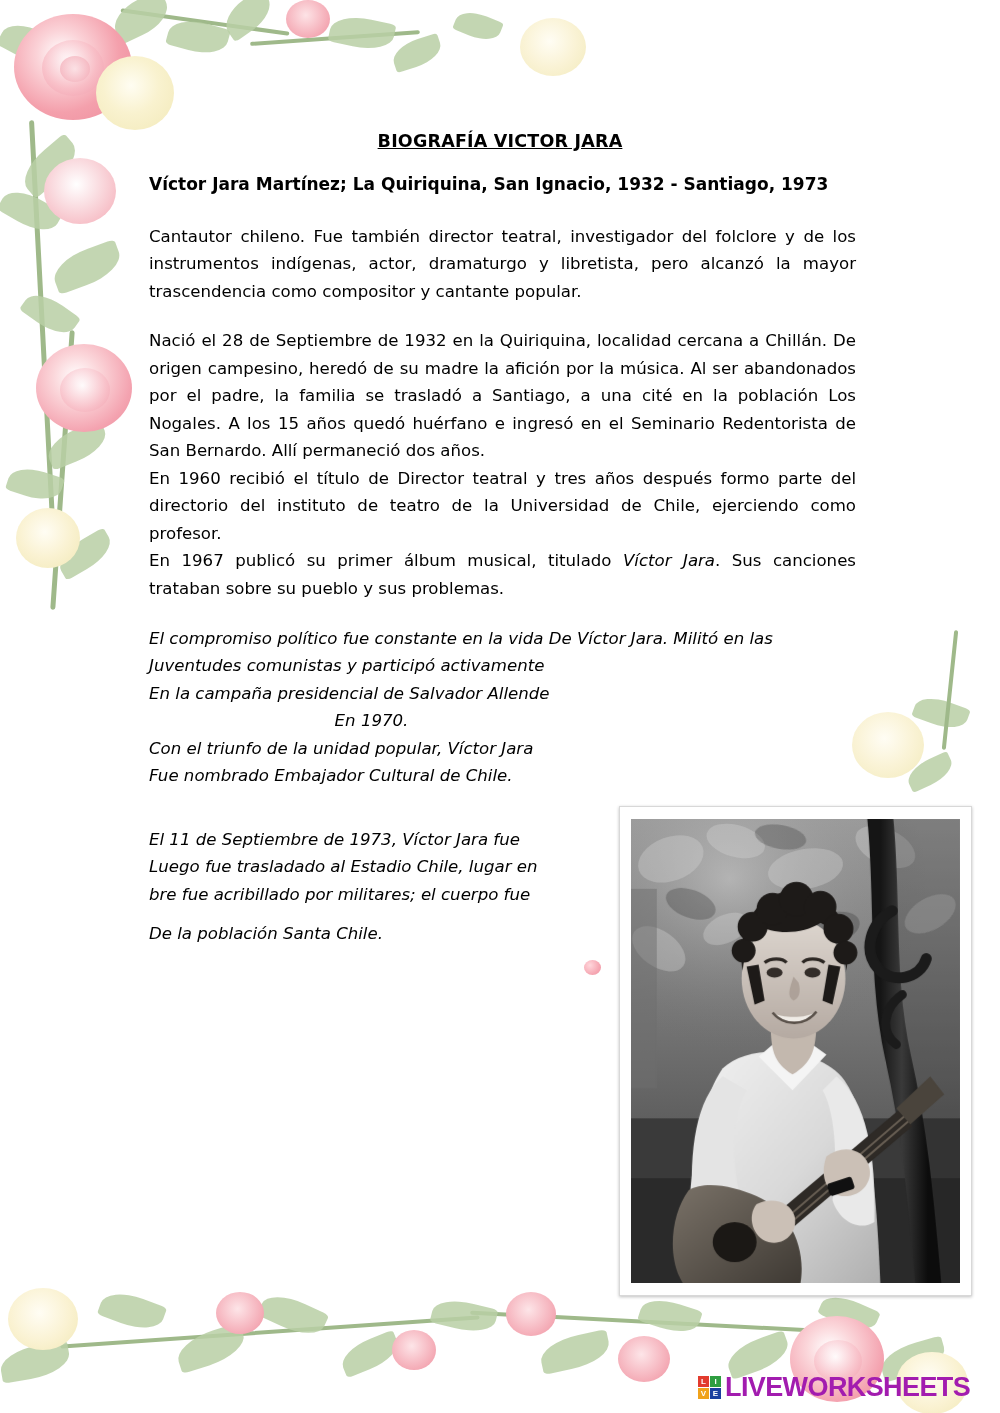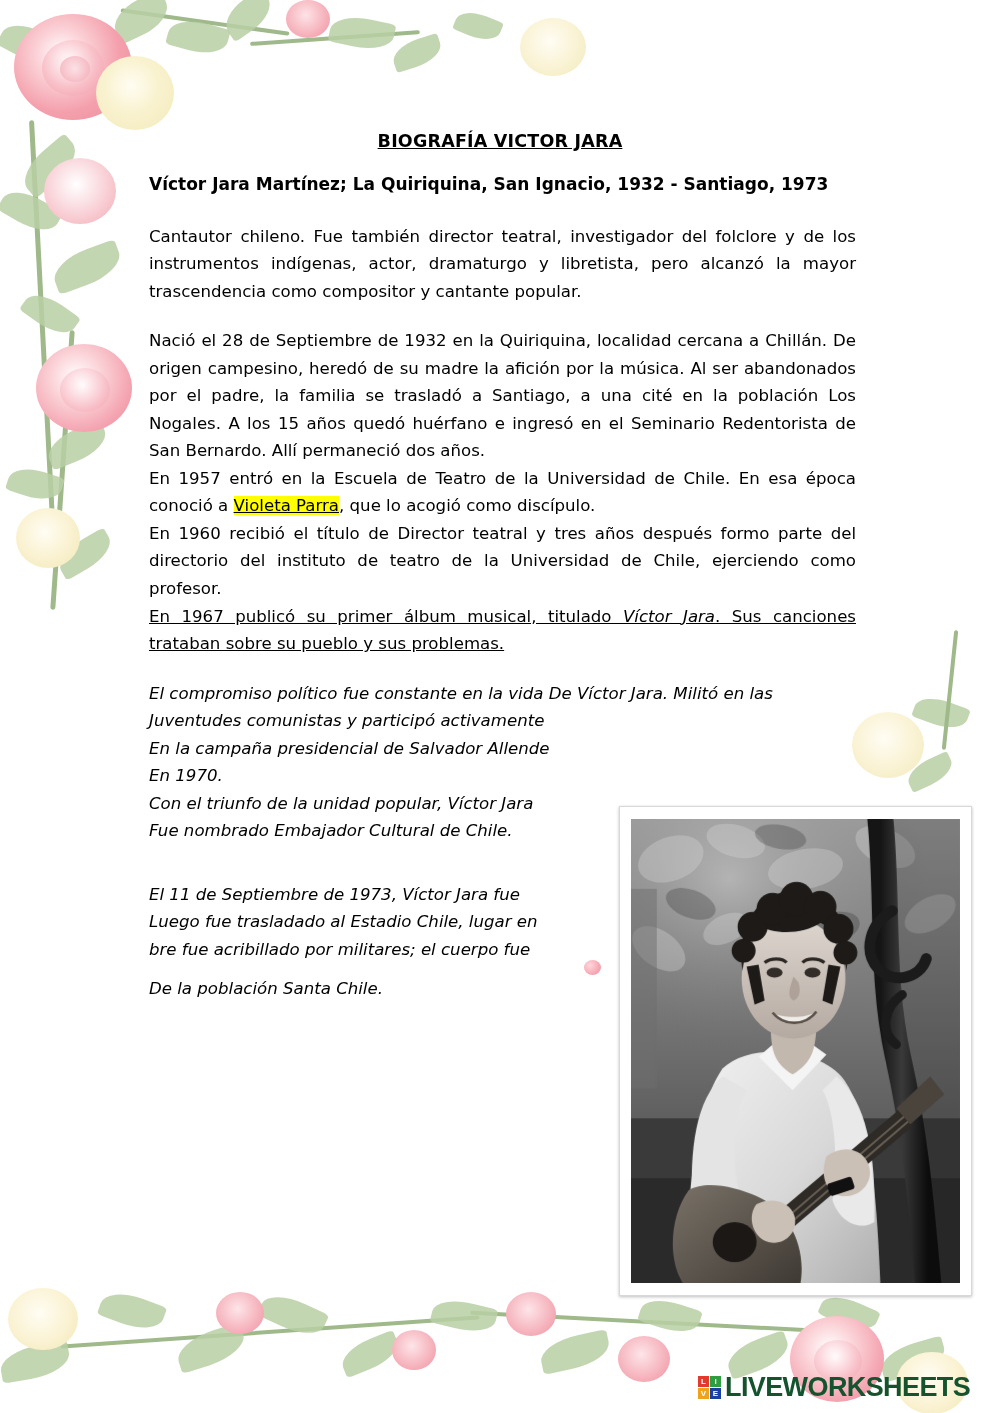--- a/index.html
+++ b/index.html
@@ -165,21 +165,21 @@
     font-size: 8px;
     line-height: 11px;
     text-align: center;
     font-weight: bold;
     font-family: "Liberation Sans", sans-serif;
   }
   .lw-word {
     font-family: "Liberation Sans", sans-serif;
     font-size: 27px;
     font-weight: bold;
-    color: #14532d;
+    color: #a21caf;
     letter-spacing: -0.6px;
   }
 </style>
 </head>
 <body>
 
 <div class="floral" style="left:0;top:0;width:1000px;height:1413px;">
 
   <div class="stem" style="left:120px;top:20px;width:170px;height:4px;transform:rotate(8deg);"></div>
   <div class="stem" style="left:250px;top:36px;width:170px;height:4px;transform:rotate(-4deg);"></div>
@@ -252,35 +252,32 @@
   <div class="content">
 
     <div class="subtitle">Víctor Jara Martínez; La Quiriquina, San Ignacio, 1932 - Santiago, 1973</div>
 
     <p class="body para-full">Cantautor chileno. Fue también director teatral, investigador del folclore y de los instrumentos indígenas, actor, dramaturgo y libretista, pero alcanzó la mayor trascendencia como compositor y cantante popular.</p>
 
     <p class="body para-full" style="margin-bottom:0;">
       <span>Nació el 28 de Septiembre de 1932 en la Quiriquina, localidad cercana a Chillán. De origen campesino, heredó de su madre la afición por la música. Al ser abandonados por el padre, la familia se trasladó a Santiago, a una cité en la población Los Nogales. A los 15 años quedó huérfano e ingresó en el Seminario Redentorista de San Bernardo. Allí permaneció dos años.</span>
     </p>
 
-    <p class="body para-full" style="margin-bottom:0;">
-      <span>En 1957 entró en la Escuela de Teatro de la Universidad de Chile. En esa época conoció a </span><span class="highlight">Violeta Parra</span><span>, que lo acogió como discípulo.</span>
-    </p>
 
     <p class="body para-full" style="margin-bottom:0;">En 1960 recibió el título de Director teatral y tres años después formo parte del directorio del instituto de teatro de la Universidad de Chile, ejerciendo como profesor.</p>
 
 
-    <p class="body para-full" style="text-decoration:underline;">
+    <p class="body para-full" style="">
       <span>En 1967 publicó su primer álbum musical, titulado </span><span class="italic">Víctor Jara</span><span>. Sus canciones trataban sobre su pueblo y sus problemas.</span>
     </p>
 
     <p class="body narrow para-full" style="margin-bottom:0;">El compromiso político fue constante en la vida De Víctor Jara. Militó en las</p>
     <p class="body narrow para-left" style="margin-bottom:0;">Juventudes comunistas y participó activamente</p>
     <p class="body narrow para-left" style="margin-bottom:0;">En la campaña presidencial de Salvador Allende</p>
-    <p class="body narrow para-left" style="margin-bottom:0;">En 1970.</p>
+    <p class="body narrow para-left" style="margin-bottom:0;text-align:center;">En 1970.</p>
     <p class="body narrow para-left" style="margin-bottom:0;">Con el triunfo de la unidad popular, Víctor Jara</p>
     <p class="body narrow para-left" style="margin-bottom:36px;">Fue nombrado Embajador Cultural de Chile.</p>
 
     <p class="body narrow para-left" style="margin-bottom:0;">El 11 de Septiembre de 1973, Víctor Jara fue</p>
     <p class="body narrow para-left" style="margin-bottom:0;">Luego fue trasladado al Estadio Chile, lugar en</p>
     <p class="body narrow para-left" style="margin-bottom:12px;">bre fue acribillado por militares; el cuerpo fue</p>
     <p class="body narrow para-left" style="margin-bottom:0;">De la población Santa Chile.</p>
   </div>
 
   <div class="petal-small"></div>

